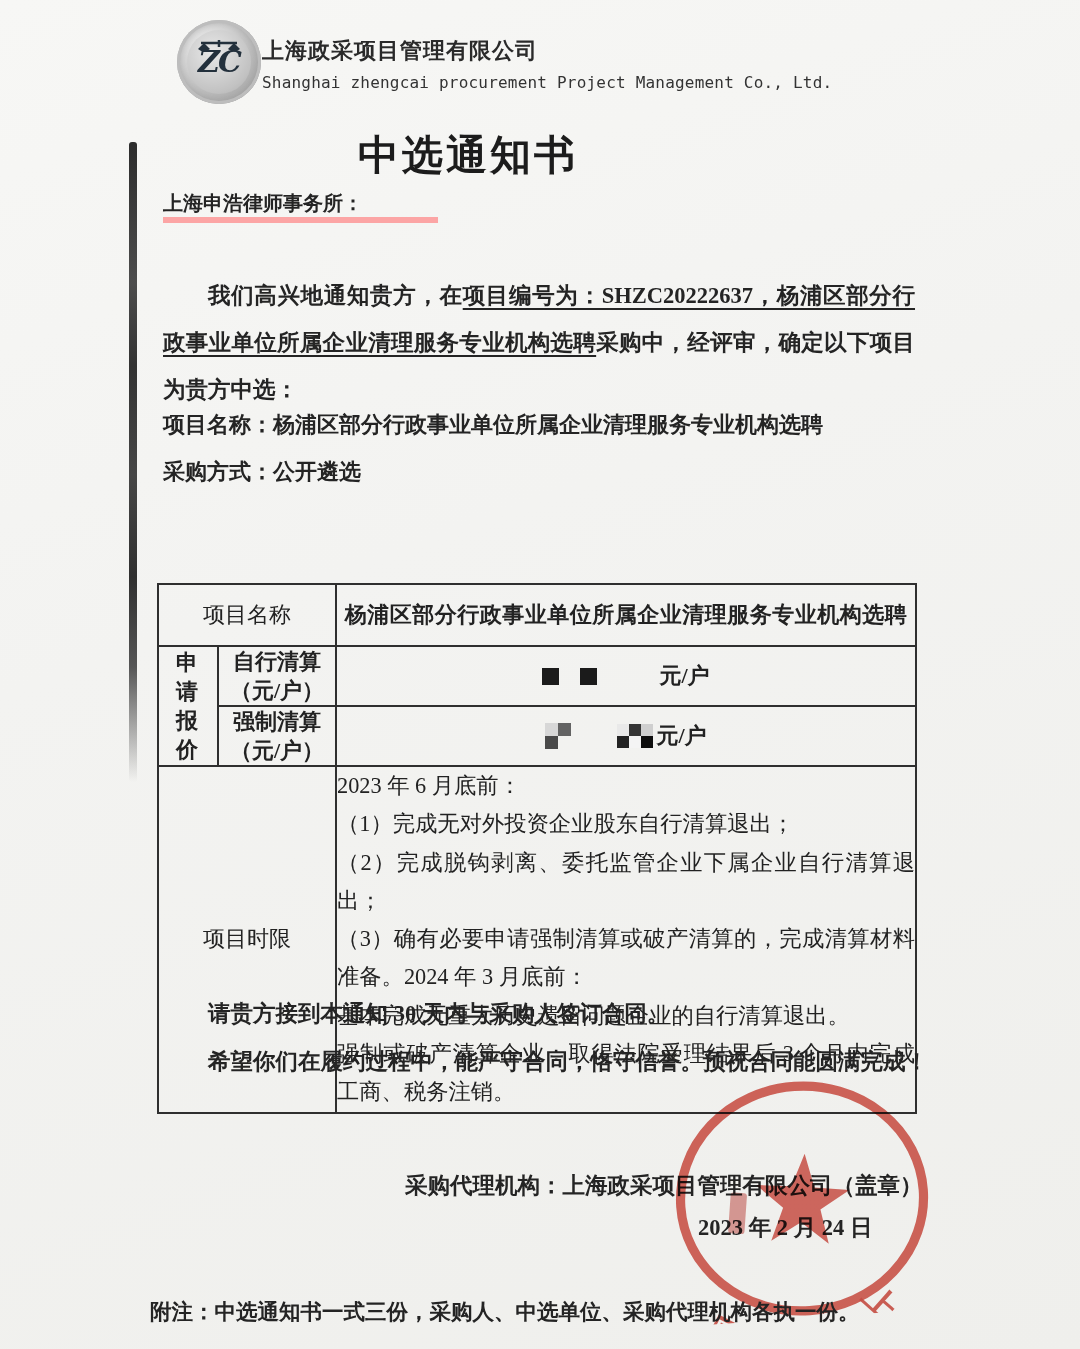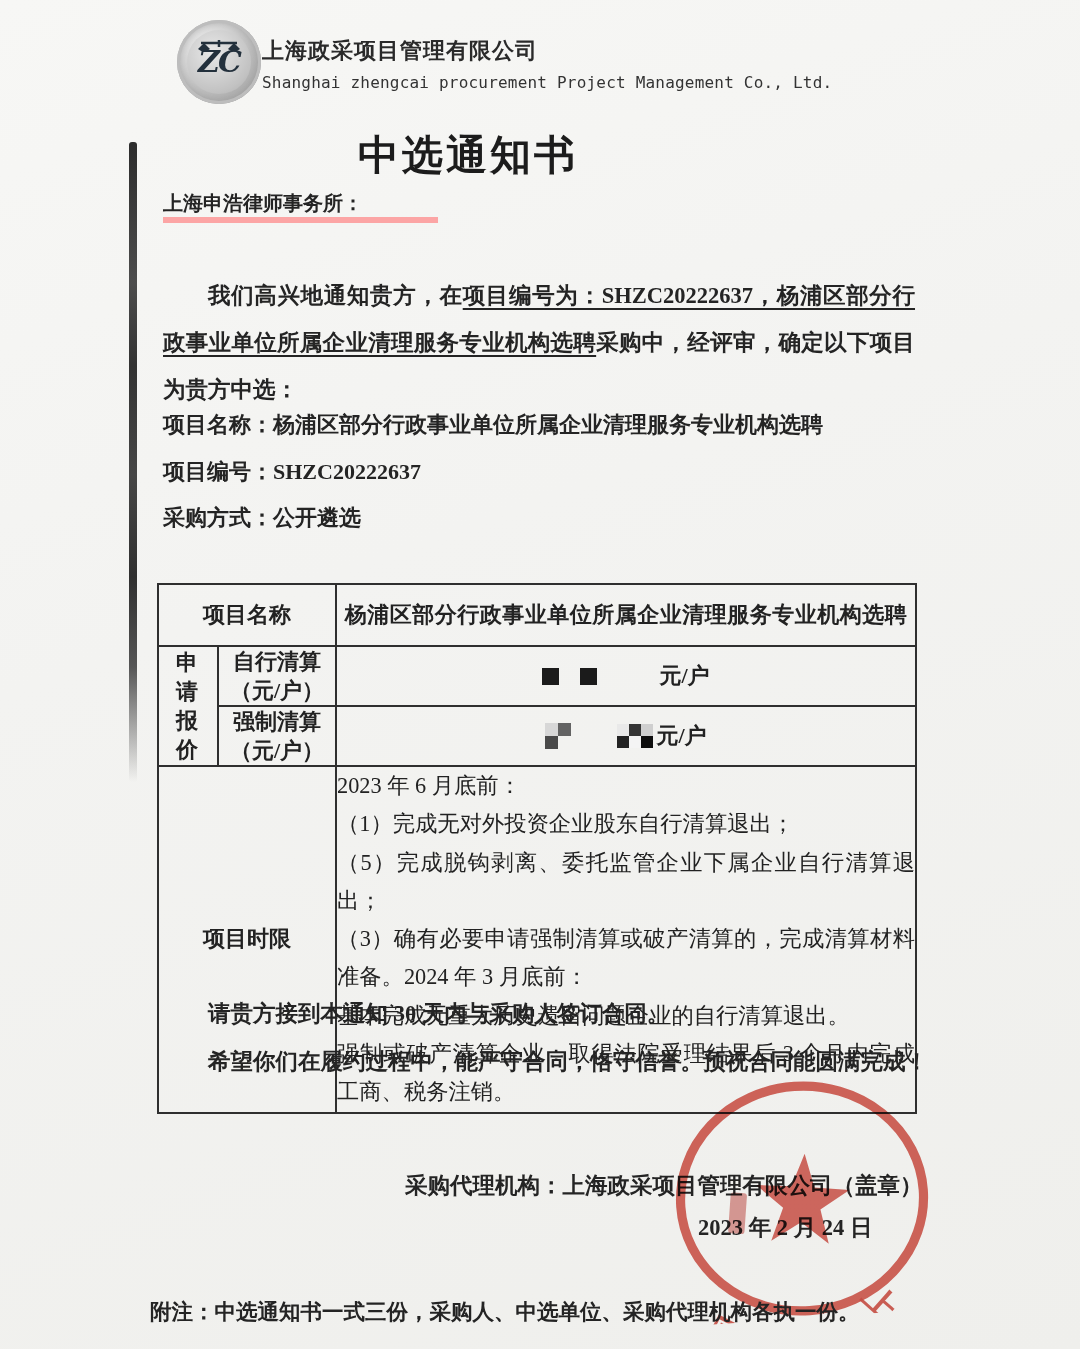--- a/index.html
+++ b/index.html
@@ -50,21 +50,21 @@
 
   .fields{left:163px;top:402px;width:760px;font-size:22px;font-weight:600;}
   .fields .frow{height:46.5px;display:flex;align-items:center;}
 
   
   table.result{
     position:absolute;left:157px;top:583px;width:758px;table-layout:fixed;
     border-collapse:collapse;font-size:22px;color:#222;
   }
   table.result td{border:2px solid #2f2f2f;padding:0;vertical-align:middle;}
-  td.c-label{text-align:center;font-weight:700;}
+  td.c-label{text-align:center;font-weight:400;}
   .cell-head-val{text-align:center;font-weight:600;letter-spacing:.5px;}
   .vert-label span{display:inline-block;width:24px;word-break:break-all;
     line-height:29px;text-align:left;font-weight:600;}
   .two-line{text-align:center;line-height:29px;font-weight:600;}
   .price-cell{display:flex;align-items:center;justify-content:center;gap:3px;}
   .sq{display:inline-block;width:17px;height:17px;background:#1b1b1b;}
   .mosaic{display:inline-grid;grid-template-columns:repeat(2,13px);grid-auto-rows:13px;}
   .mosaic2{display:inline-grid;grid-template-columns:repeat(3,12px);grid-auto-rows:12px;}
   .m-a{background:#d7d7d7;} .m-b{background:#636363;} .m-c{background:#4a4a4a;}
   .m-d{background:transparent;} .m-e{background:#e9e9e9;} .m-f{background:#353535;}
@@ -106,24 +106,20 @@
 <div class="abs title">中选通知书</div>
 
 <div class="abs addressee">上海申浩律师事务所：</div>
 
 <div class="abs intro"><span>我们高兴地通知贵方，在</span><span class="u">项目编号为：SHZC20222637，杨浦区部分行政事业单位所属企业清理服务专业机构选聘</span><span>采购中，经评审，确定以下项目为贵方中选：</span></div>
 
 <div class="abs fields">
   <div class="frow">
       <span>项目名称：</span>
       <span>杨浦区部分行政事业单位所属企业清理服务专业机构选聘</span>
-    </div>
-  <div class="frow">
-      <span>项目编号：</span>
-      <span>SHZC20222637</span>
     </div>
   <div class="frow">
       <span>采购方式：</span>
       <span>公开遴选</span>
     </div>
 </div>
 
 <table class="result">
   <colgroup>
       <col style="width:60px">
@@ -175,21 +171,21 @@
         </span>
         <span style="font-weight:600">元/户</span>
       </div>
     </td>
   </tr>
   <tr style="height:230px">
     <td colspan="2" class="c-label">项目时限</td>
     <td class="deadline-cell">
       <div>2023 年 6 月底前：</div>
       <div>（1）完成无对外投资企业股东自行清算退出；</div>
-      <div>（5）完成脱钩剥离、委托监管企业下属企业自行清算退出；</div>
+      <div>（2）完成脱钩剥离、委托监管企业下属企业自行清算退出；</div>
       <div>（3）确有必要申请强制清算或破产清算的，完成清算材料准备。2024 年 3 月底前：</div>
       <div>基本完成无重大历史遗留问题企业的自行清算退出。</div>
       <div>强制或破产清算企业：取得法院受理结果后 3 个月内完成工商、税务注销。</div>
     </td>
   </tr>
 </tbody>
   </table>
 
 <div class="abs closing1">请贵方接到本通知 30 天内与采购人签订合同。</div>
 <div class="abs closing2">希望你们在履约过程中，能严守合同，恪守信誉。预祝合同能圆满完成！</div>

